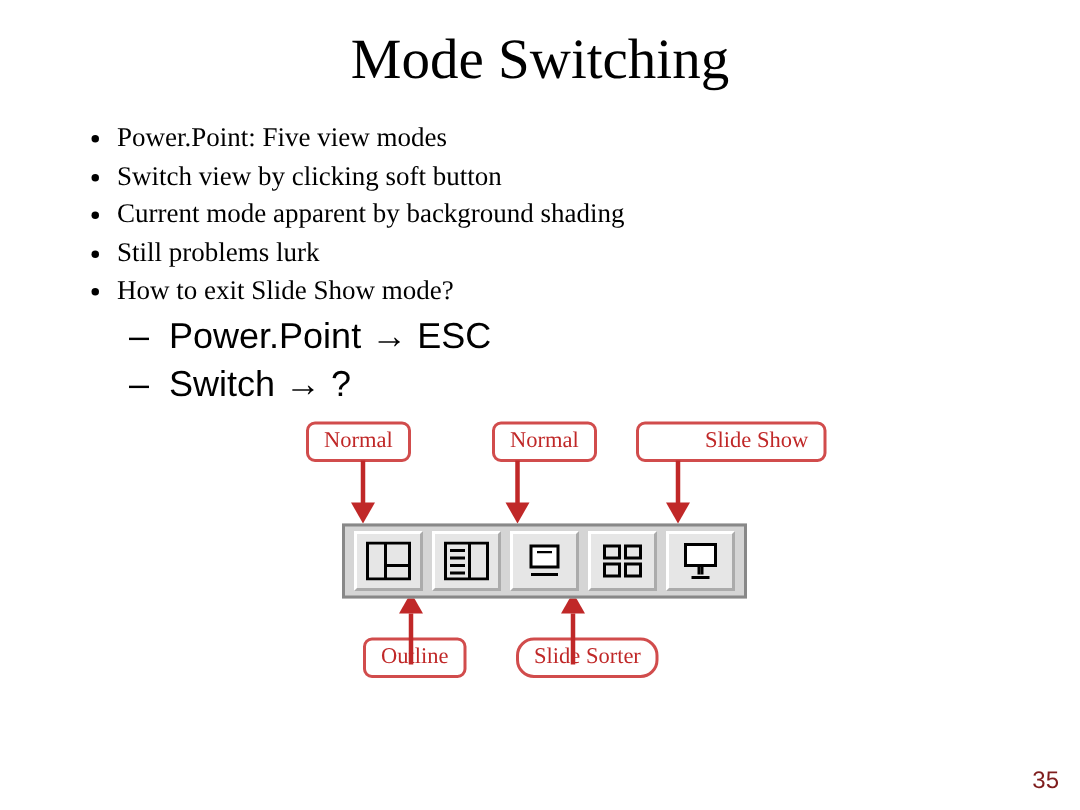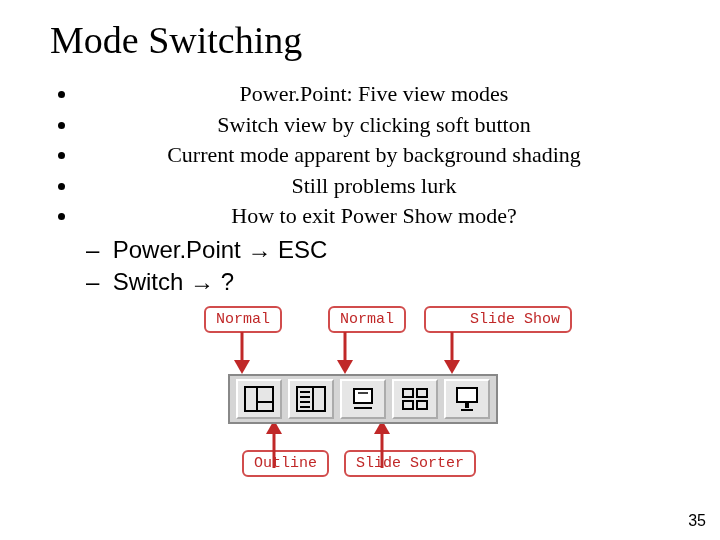--- a/index.html
+++ b/index.html
@@ -13,31 +13,31 @@
     overflow: hidden;
   }
   .slide {
     position: relative;
     width: 720px;
     height: 540px;
     box-sizing: border-box;
     padding: 18px 50px 0 50px;
   }
   .title {
+    text-align: center;
     font-size: 38px;
     font-weight: 400;
     margin: 0 0 18px 0;
   }
   ul.main {
     margin: 0 0 0 6px;
     padding: 0 0 0 22px;
     list-style: disc;
-    font-size: 22px;
+    font-size: 18px;
     line-height: 1.25;
-    text-align: center;
   }
   ul.main li { margin: 0 0 3px 0; }
   ul.sub {
     margin: 4px 0 0 18px;
     padding: 0 0 0 18px;
     list-style: none;
     font-family: Arial, Helvetica, sans-serif;
     font-size: 24px;
     line-height: 1.35;
   }
@@ -47,21 +47,21 @@
   .diagram-wrap {
     width: 100%;
     display: flex;
     justify-content: center;
     margin-top: 4px;
   }
   .diagram {
     position: relative;
     width: 400px;
     height: 180px;
-    font-family: Liberation Mono, monospace;
+    font-family: Liberation Serif, serif;
   }
   .tag {
     position: absolute;
     background: #fff;
     border: 2px solid #d14c4c;
     border-radius: 6px;
     color: #c02828;
     font-size: 15px;
     padding: 3px 10px;
     text-align: center;
@@ -92,51 +92,51 @@
     width: 60px;
     height: 60px;
     pointer-events: none;
   }
   .pagenum {
     position: absolute;
     right: 14px;
     bottom: 10px;
     font-family: Arial, Helvetica, sans-serif;
     font-size: 16px;
-    color: #000000;
+    color: #7f1d1d;
   }
 </style>
 </head>
 <body>
 
 <div class="slide">
 
   <h1 class="title">Mode Switching</h1>
 
   <ul class="main">
     <li>Power.Point: Five view modes</li>
     <li>Switch view by clicking soft button</li>
     <li>Current mode apparent by background shading</li>
     <li>Still problems lurk</li>
-    <li>How to exit Power Show mode?</li>
+    <li>How to exit Slide Show mode?</li>
   </ul>
   <ul class="sub">
     <li>Power.Point → ESC</li>
     <li>Switch → ?</li>
   </ul>
 
   <div class="diagram-wrap">
     <div class="diagram">
 
       <div class="tag" style="left:44px; top:4px;">Normal</div>
       <div class="tag" style="left:168px; top:4px;">Normal</div>
       <div class="tag" style="left:264px; top:4px;padding-left:44px;">Slide Show</div>
 
       <div class="tag" style="left:82px;  top:148px;">Outline</div>
-      <div class="tag" style="left:184px; top:148px;">Slide Sorter</div>
+      <div class="tag" style="left:184px; top:148px;border-radius:12px;">Slide Sorter</div>
 
       <svg class="arrow" style="left:52px; top:26px;" viewBox="0 0 60 60">
         <line x1="30" y1="4" x2="30" y2="34" stroke="#c02828" stroke-width="3"></line>
         <polygon points="30,46 22,32 38,32" fill="#c02828"></polygon>
       </svg>
       <svg class="arrow" style="left:155px; top:26px;" viewBox="0 0 60 60">
         <line x1="30" y1="4" x2="30" y2="34" stroke="#c02828" stroke-width="3"></line>
         <polygon points="30,46 22,32 38,32" fill="#c02828"></polygon>
       </svg>
       <svg class="arrow" style="left:262px; top:26px;" viewBox="0 0 60 60">

